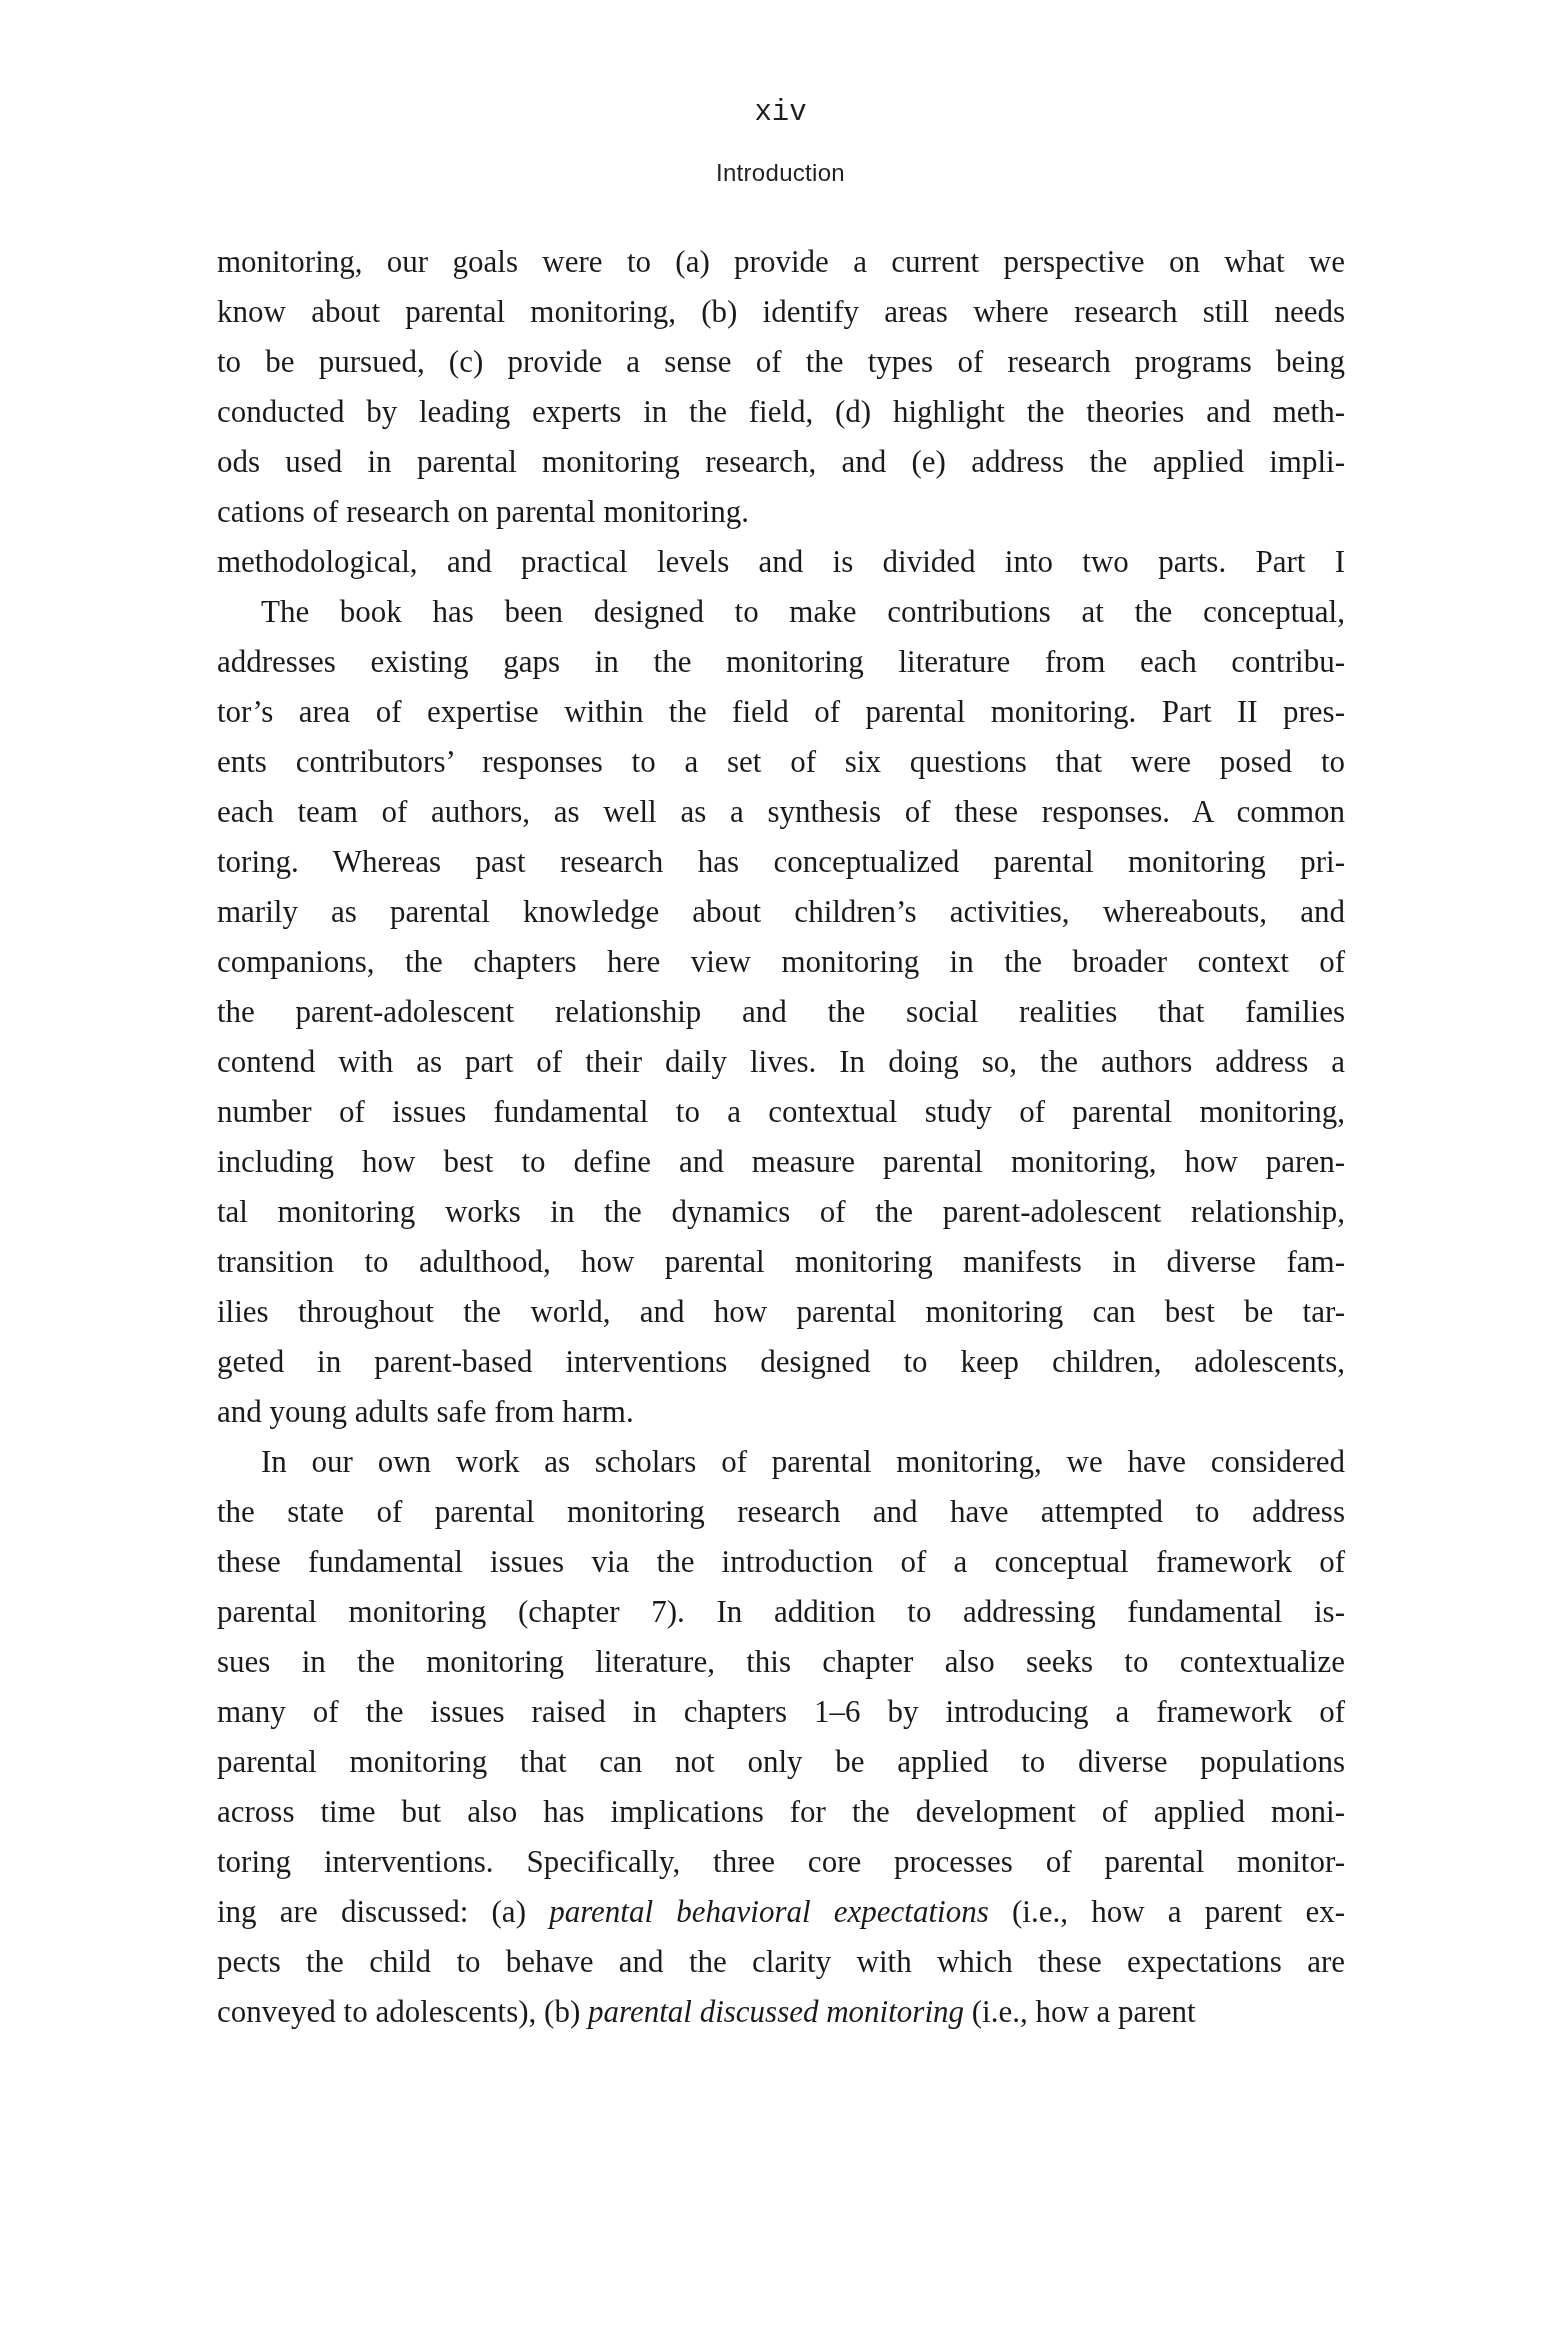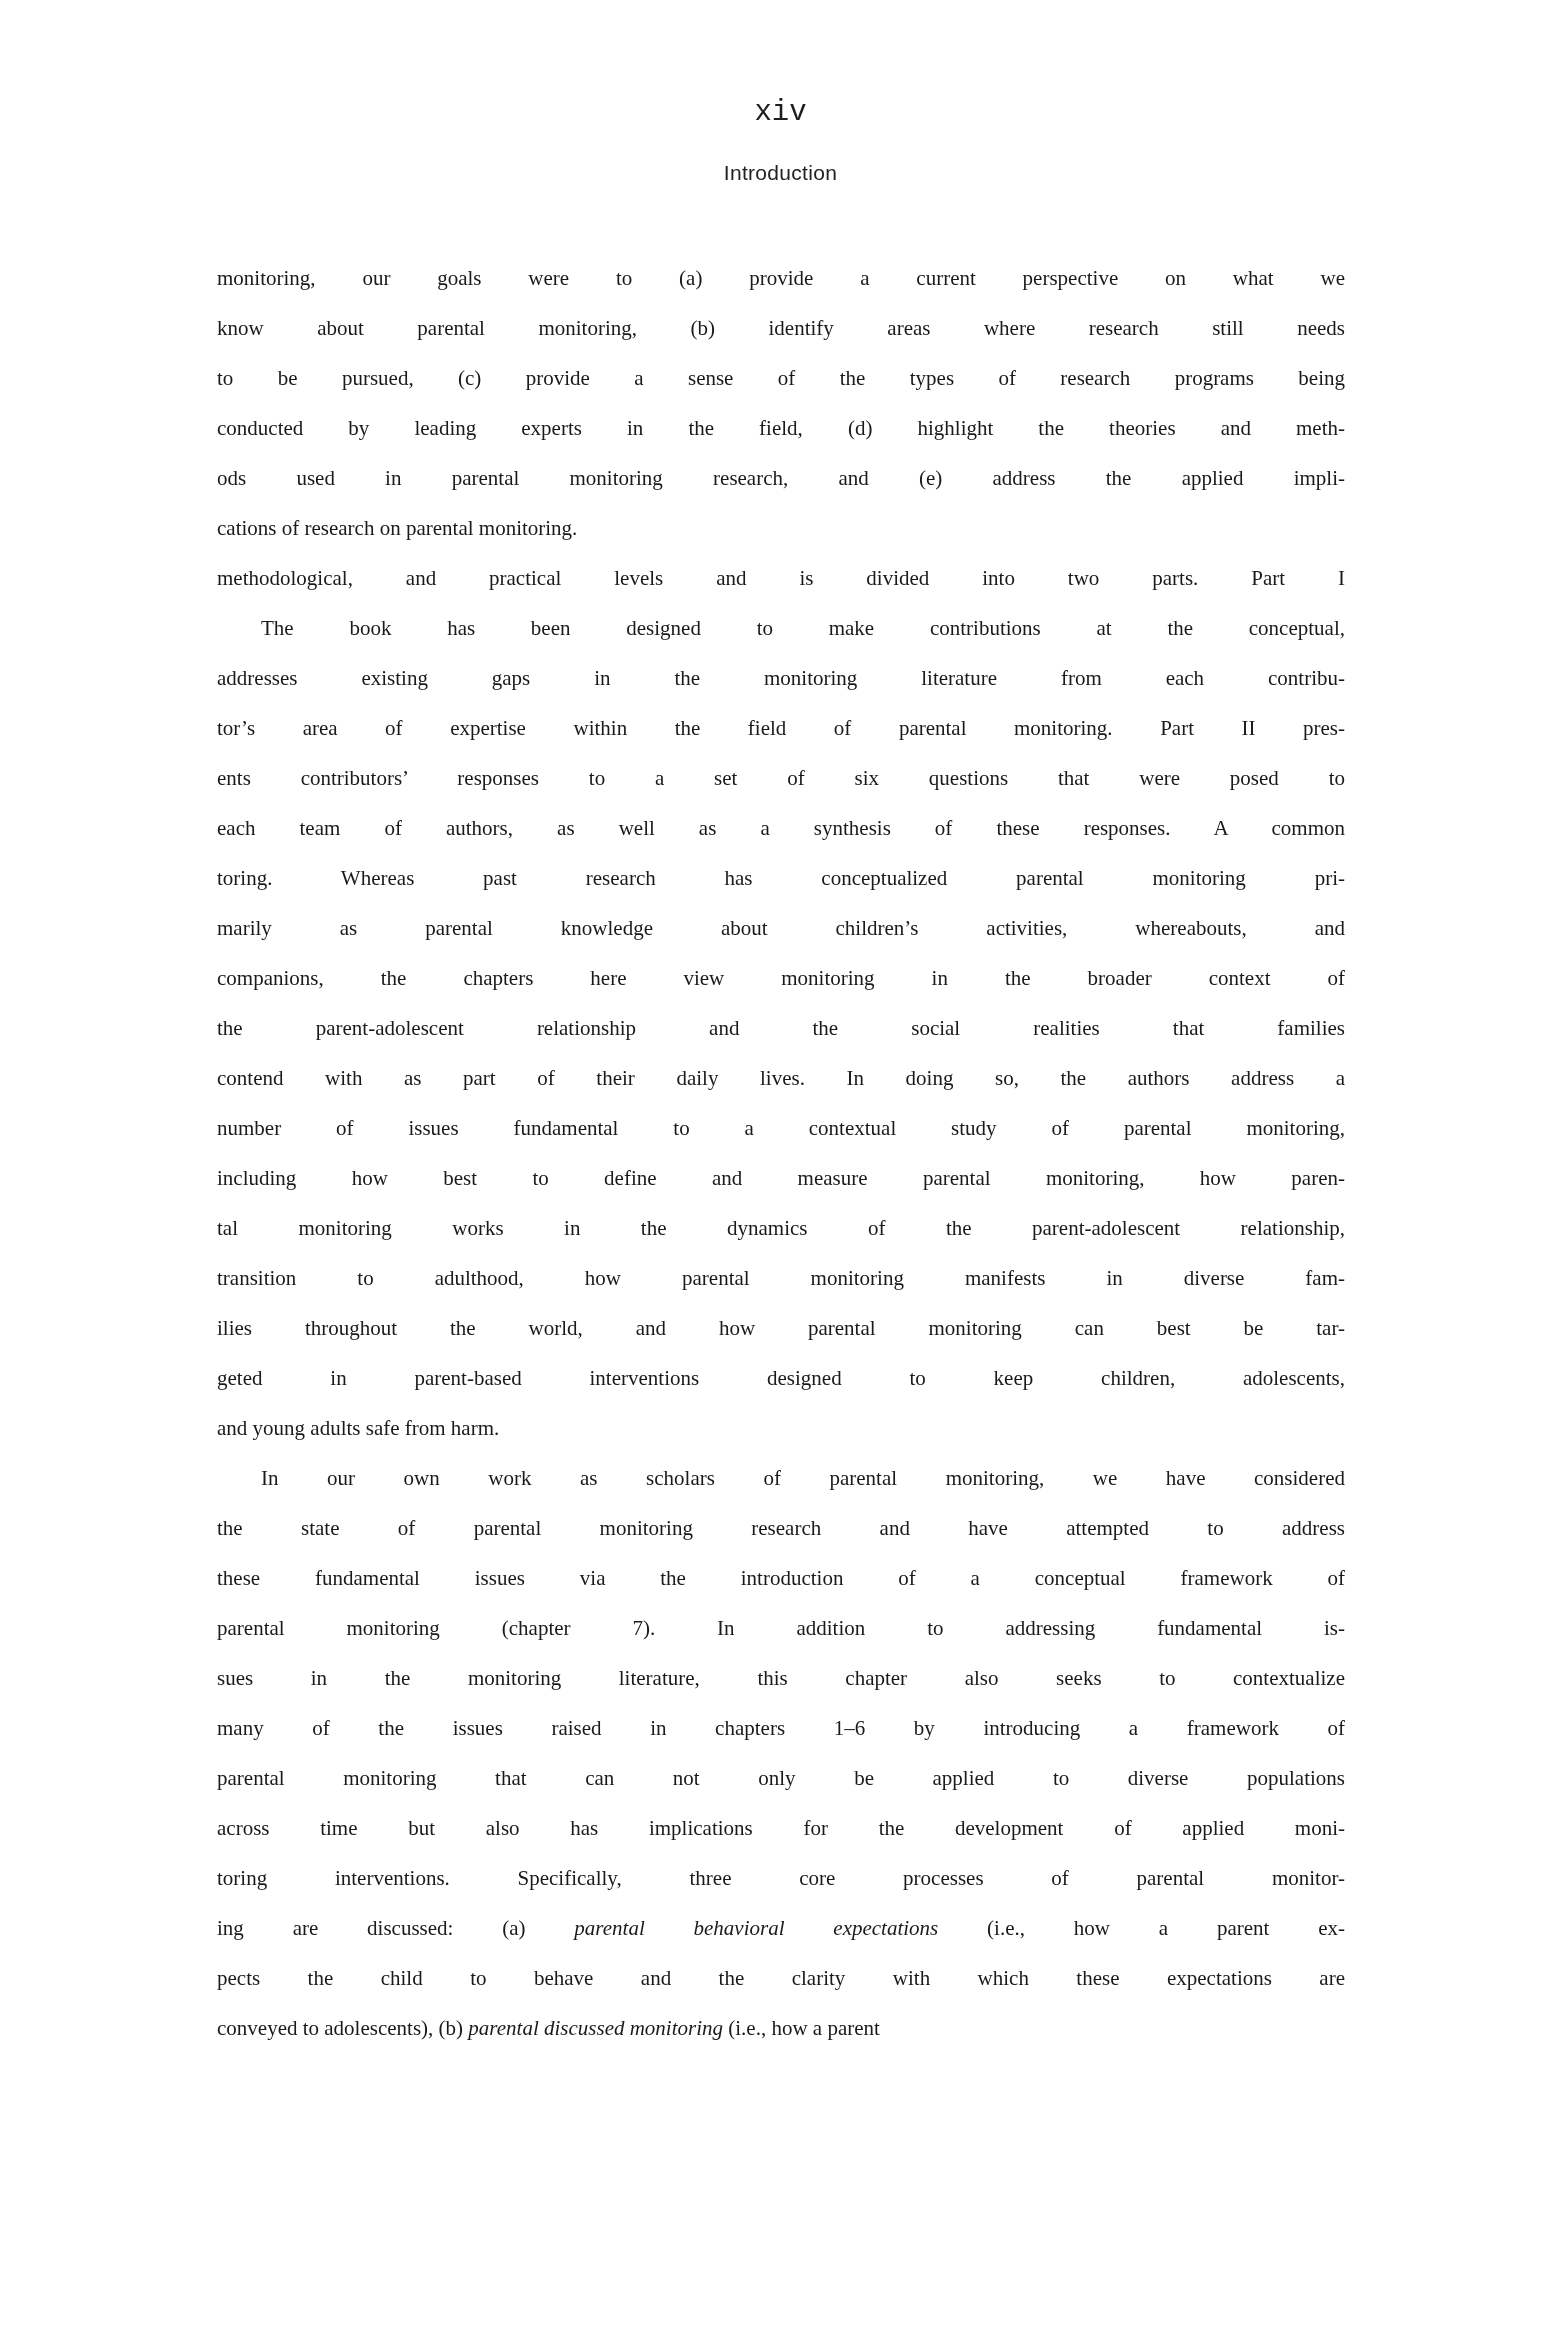--- a/index.html
+++ b/index.html
@@ -17,32 +17,32 @@
     text-align: center;
     font-size: 29px;
     line-height: 34px;
     color: #1e1e1e;
     font-family: Liberation Mono, monospace;
   }
   .running-head {
     position: absolute;
     top: 156px; left: 0; right: 0;
     text-align: center;
-    font-size: 21px;
+    font-size: 24px;
     line-height: 34px;
     color: #222222;
     font-family: "Liberation Sans", sans-serif;
     letter-spacing: 0.3px;
   }
   .body-text {
     position: absolute;
-    top: 253px;
+    top: 237px;
     left: 217px;
     width: 1128px;
-    font-size: 21px;
+    font-size: 31px;
     line-height: 50px;
     color: #1a1a1a;
   }
   .paragraph { margin: 0; }
   .line {
     text-align: justify;
     text-align-last: justify;
     white-space: nowrap;
     overflow: visible;
   }

